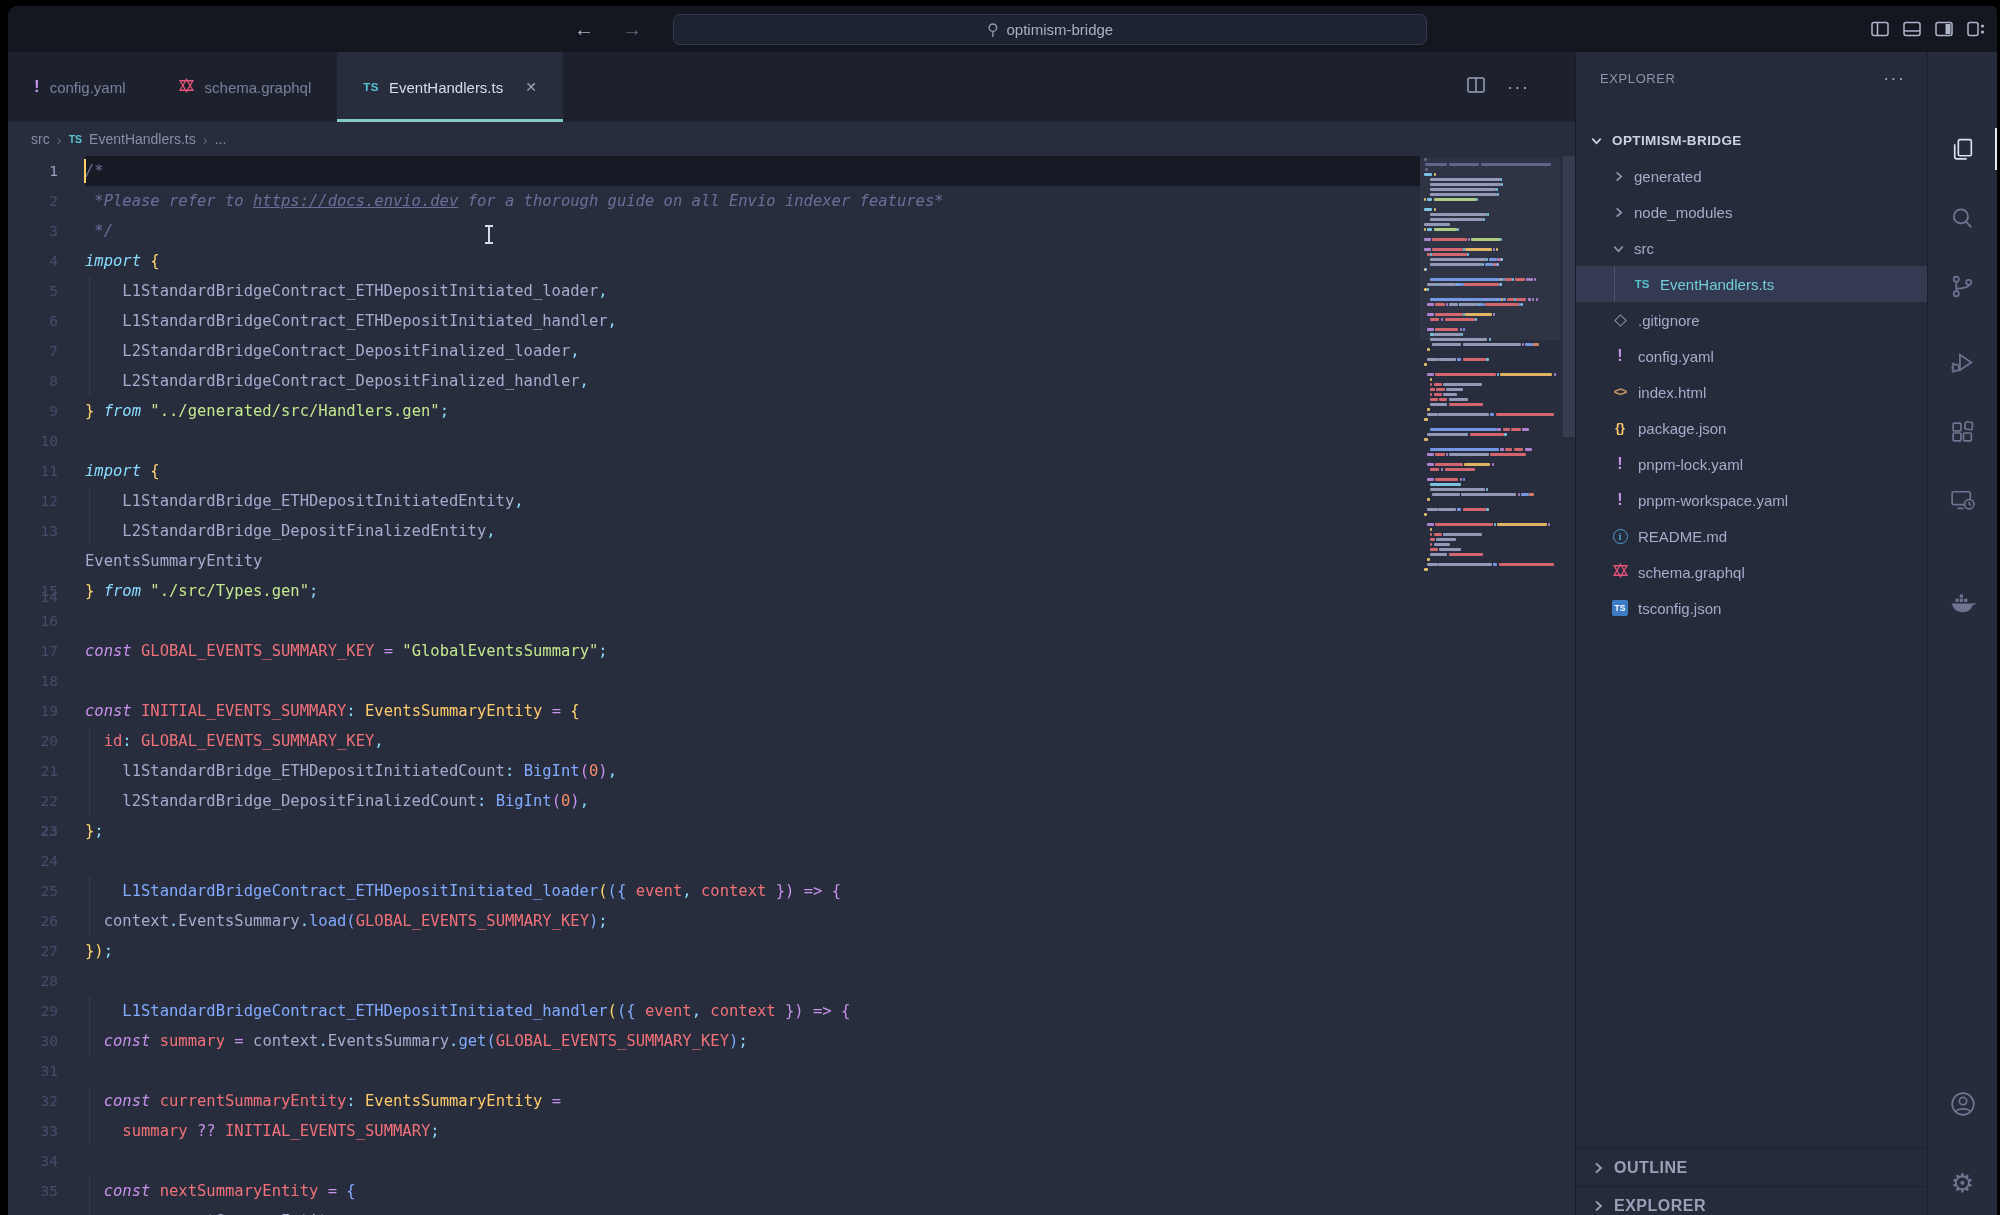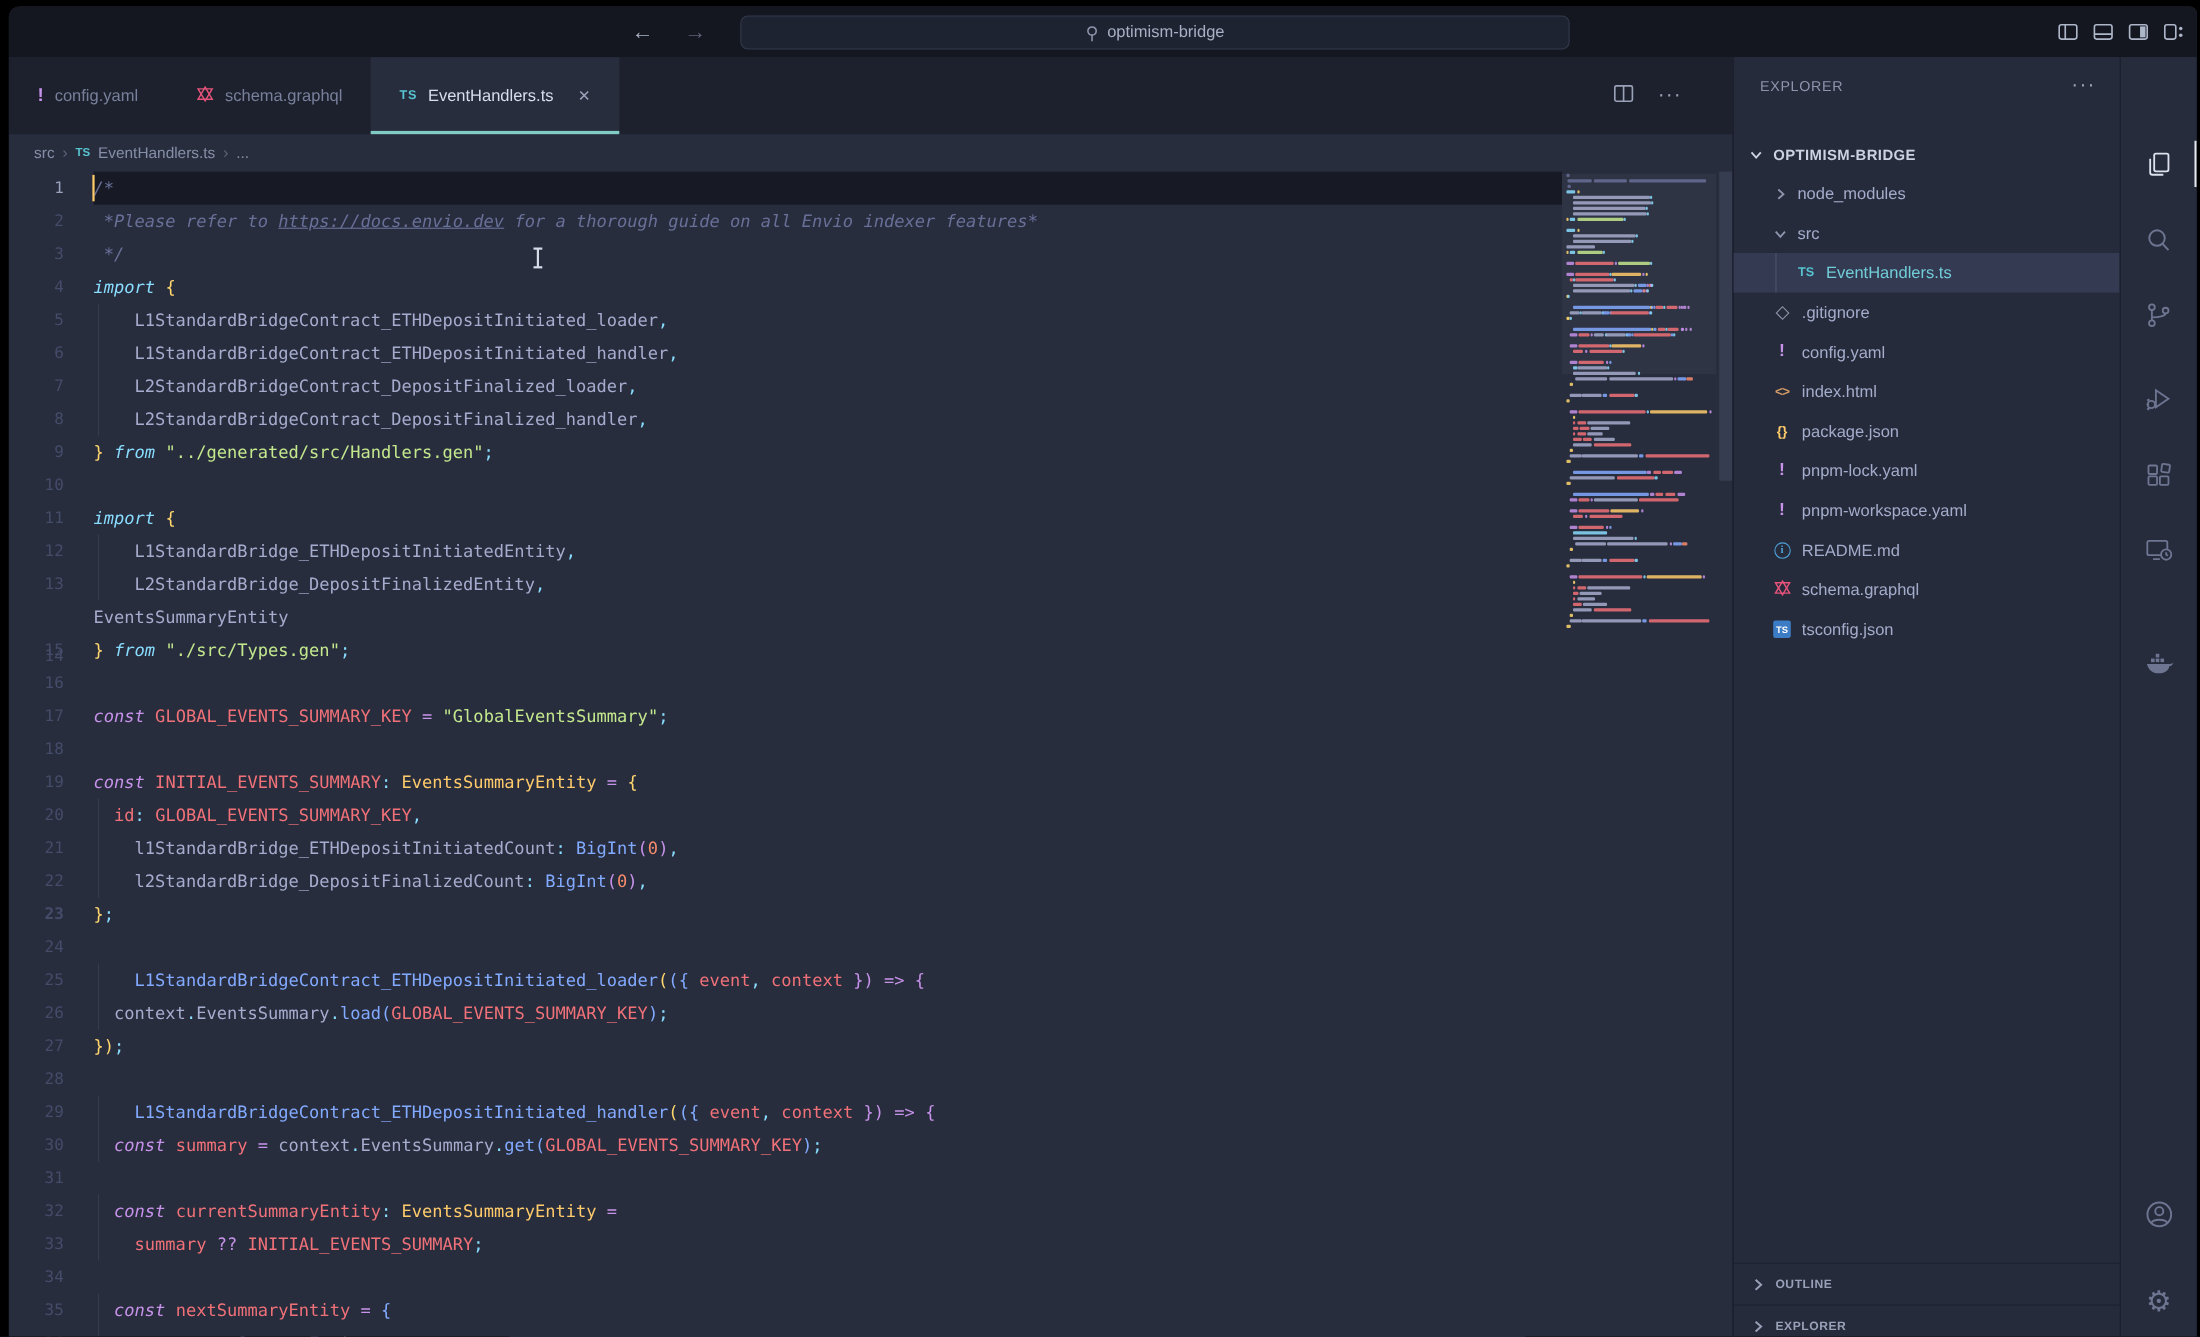--- a/index.html
+++ b/index.html
@@ -75,21 +75,21 @@
   .fi-excl { color:#c792ea; font-weight:bold; font-size:16px; }
   .fi-html { color:#d19a66; font-weight:bold; font-size:12.5px; letter-spacing:-1px; }
   .fi-json { color:#ffcb6b; font-weight:bold; font-size:12.5px; }
   .fi-npm { width:15px; height:9px; background:#ca4245; border-radius:1px; }
   .fi-diamond { width:9px; height:9px; border:1.5px solid #8b93a8; transform:rotate(45deg); }
   .fi-info { width:15px; height:15px; border:1.5px solid #4d9fd6; border-radius:50%; color:#4d9fd6;
     font-size:10px; font-weight:bold; display:flex; align-items:center; justify-content:center; font-family:"Liberation Serif",serif; }
   .fi-tsjson { width:16px; height:16px; background:#3b7cc4; border-radius:2px; color:#fff; font-size:8.5px;
     font-weight:bold; display:flex; align-items:center; justify-content:center; }
   .bottom-sec { position:absolute; left:0; right:0; height:38px; border-top:1px solid #1d2130;
-    display:flex; align-items:center; gap:8px; padding-left:14px; font-size:11px; font-weight:bold;
+    display:flex; align-items:center; gap:8px; padding-left:14px; font-size:16px; font-weight:bold;
     letter-spacing:.5px; color:#99a1b8; }
   
   #activitybar { width:70px; flex:0 0 70px; background:var(--activityBg); border-left:1px solid #1b1f2c; position:relative; }
   .act { position:absolute; left:0; width:69px; height:62px; display:flex; align-items:center; justify-content:center;
     color:#6d7591; cursor:pointer; }
   .act.active { color:#dde2ee; }
   .act.active::after { content:""; position:absolute; right:0px; top:10px; bottom:10px; width:2.5px; background:#e6e9f2; }
   .act .uglyph { font-size:26px; line-height:1; }
 </style>
 </head>
@@ -521,20 +521,28 @@
               </svg>
             </span>
             <span>OPTIMISM-BRIDGE</span>
           </div>
           <div class="trow" style="padding-left: 34px;">
             <span class="chev">
               <svg width="15" height="15" viewBox="0 0 16 16" fill="none" stroke="#8d95ac" stroke-width="1.8">
                 <path d="M6 3.5l5 4.5-5 4.5"></path>
               </svg>
             </span>
+            <span>generated</span>
+          </div>
+          <div class="trow" style="padding-left: 34px;">
+            <span class="chev">
+              <svg width="15" height="15" viewBox="0 0 16 16" fill="none" stroke="#8d95ac" stroke-width="1.8">
+                <path d="M6 3.5l5 4.5-5 4.5"></path>
+              </svg>
+            </span>
             <span>node_modules</span>
           </div>
           <div class="trow" style="padding-left: 34px;">
             <span class="chev">
               <svg width="15" height="15" viewBox="0 0 16 16" fill="none" stroke="#8d95ac" stroke-width="1.8">
                 <path d="M3.5 6l4.5 5 4.5-5"></path>
               </svg>
             </span>
             <span>src</span>
           </div>

